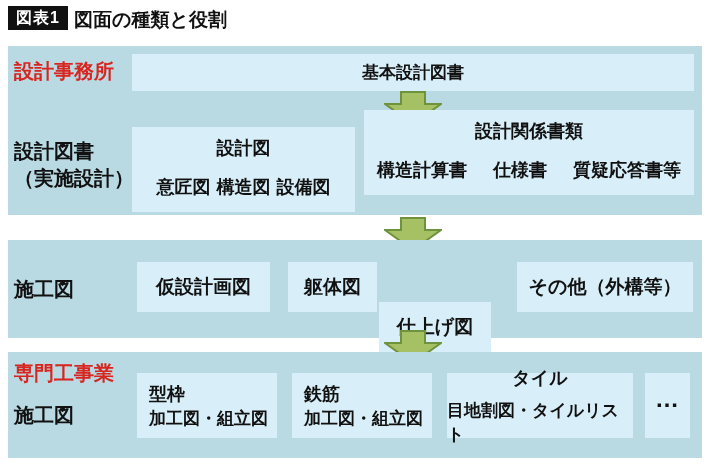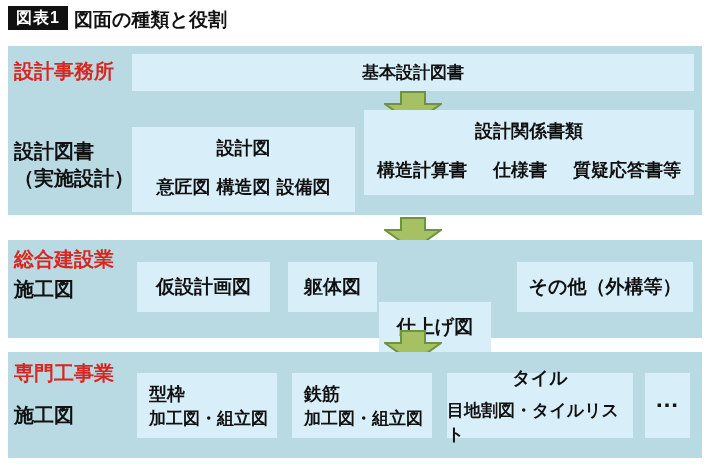--- a/index.html
+++ b/index.html
@@ -123,21 +123,20 @@
       <span>質疑応答書等</span>
     </div>
   </div>
 
   <svg class="abs arrow arrow-2" viewBox="0 0 58 35">
     <polygon points="17,1 41,1 41,13 57,13 29,33 1,13 17,13" fill="#a5c163" stroke="#6f923c" stroke-width="2"></polygon>
   </svg>
 
   <div class="abs panel panel-c"></div>
 
-  <div class="abs red-label lbl-general">総合建設業</div>
   <div class="abs blk-label lbl-shop-c">施工図</div>
 
   <div class="abs box c-box c-box1">仮設計画図</div>
   <div class="abs box c-box c-box2">躯体図</div>
   <div class="abs box c-box c-box3">仕上げ図</div>
   <div class="abs box c-box c-box4">その他（外構等）</div>
 
   <svg class="abs arrow arrow-3" viewBox="0 0 58 35">
     <polygon points="17,1 41,1 41,13 57,13 29,33 1,13 17,13" fill="#a5c163" stroke="#6f923c" stroke-width="2"></polygon>
   </svg>

